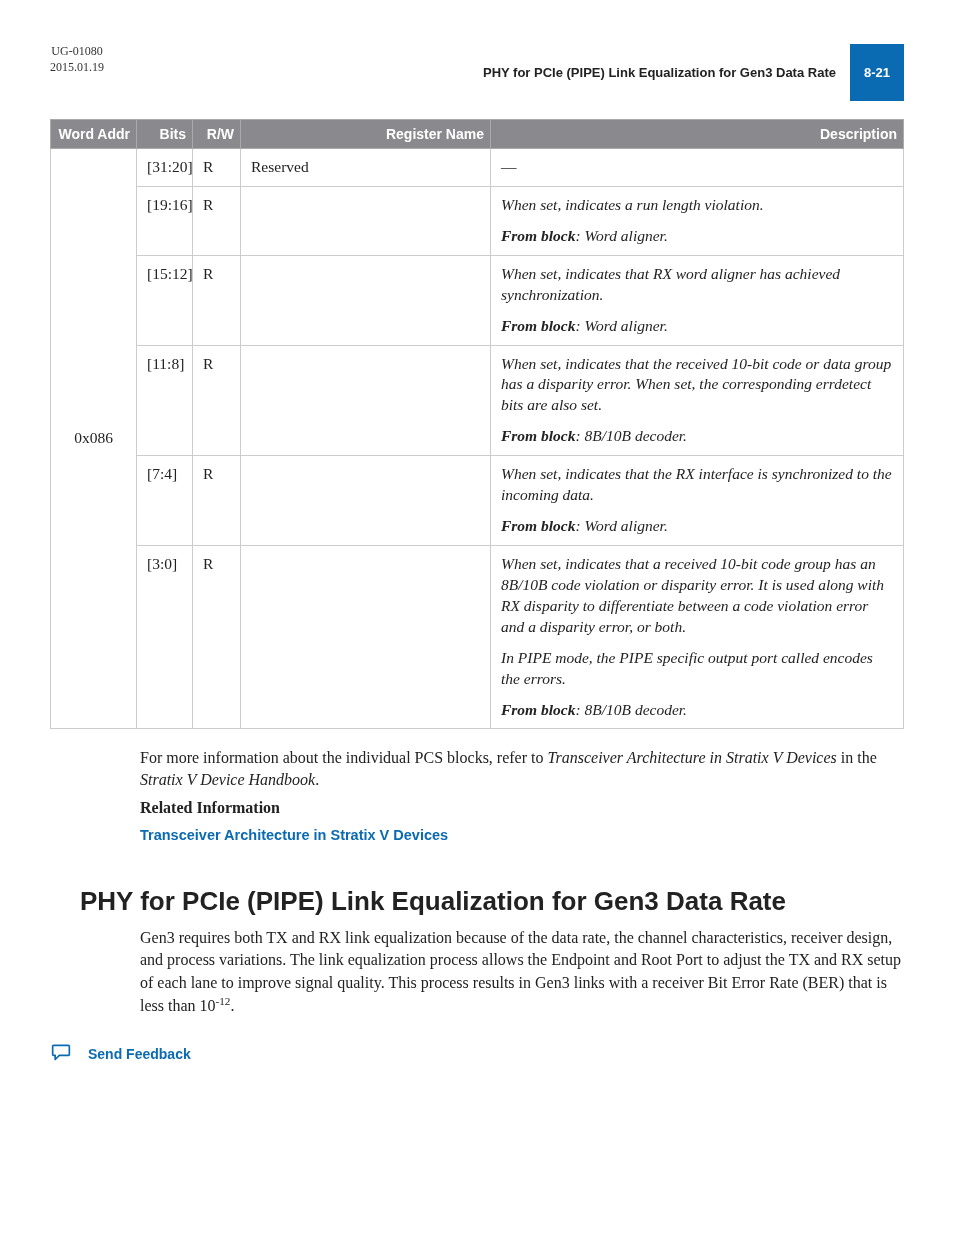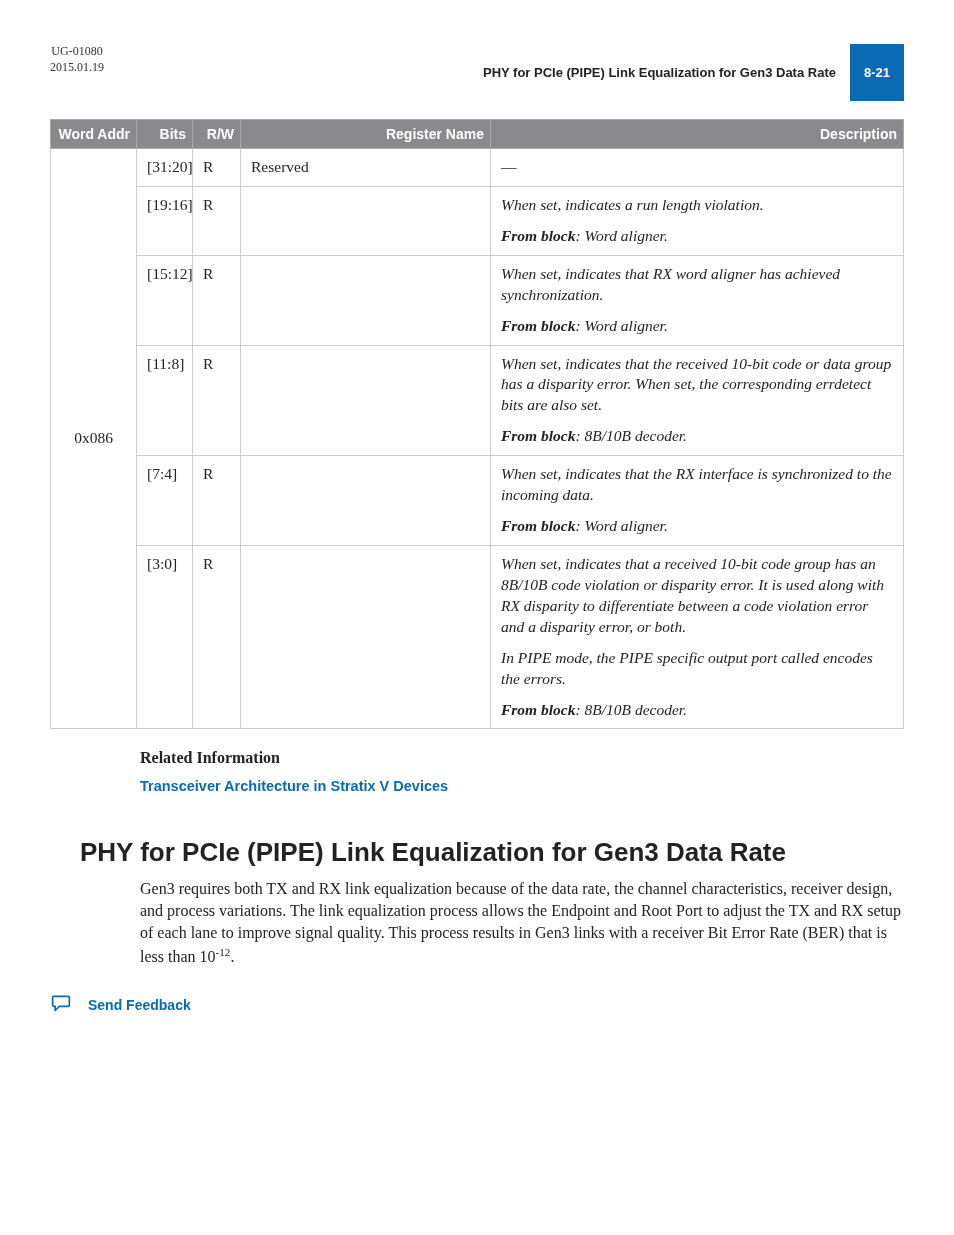--- a/index.html
+++ b/index.html
@@ -236,20 +236,23 @@
         <td class="desc">
           <p>When set, indicates that a received 10-bit code group has an 8B/10B code violation or disparity error. It is used along with RX disparity to differentiate between a code violation error and a disparity error, or both.</p>
           <p><span>In PIPE mode, the PIPE specific output port called </span><span> encodes the errors.</span></p>
           <p><span class="strong">From block</span><span>: 8B/10B decoder.</span></p>
         </td>
       </tr>
     </tbody>
   </table>
 
   <div class="body-block">
+    <p>
+      <span>For more information about the individual PCS blocks, refer to </span><span class="italic">Transceiver Architecture in Stratix V Devices</span><span> in the </span><span class="italic">Stratix V Device Handbook</span><span>.</span>
+    </p>
     <p class="related-label">Related Information</p>
     <p><a href="#" class="link">Transceiver Architecture in Stratix V Devices</a></p>
   </div>
 
   <h2 class="section">PHY for PCIe (PIPE) Link Equalization for Gen3 Data Rate</h2>
   <p class="para">
     <span>Gen3 requires both TX and RX link equalization because of the data rate, the channel characteristics, receiver design, and process variations. The link equalization process allows the Endpoint and Root Port to adjust the TX and RX setup of each lane to improve signal quality. This process results in Gen3 links with a receiver Bit Error Rate (BER) that is less than 10</span><sup>-12</sup><span>.</span>
   </p>
 
 

